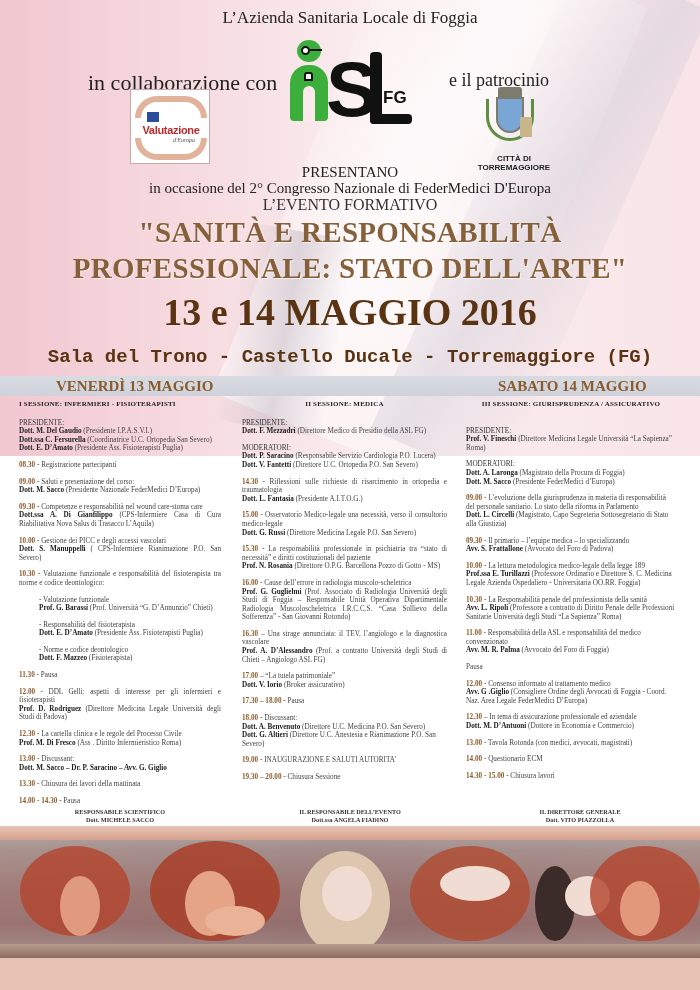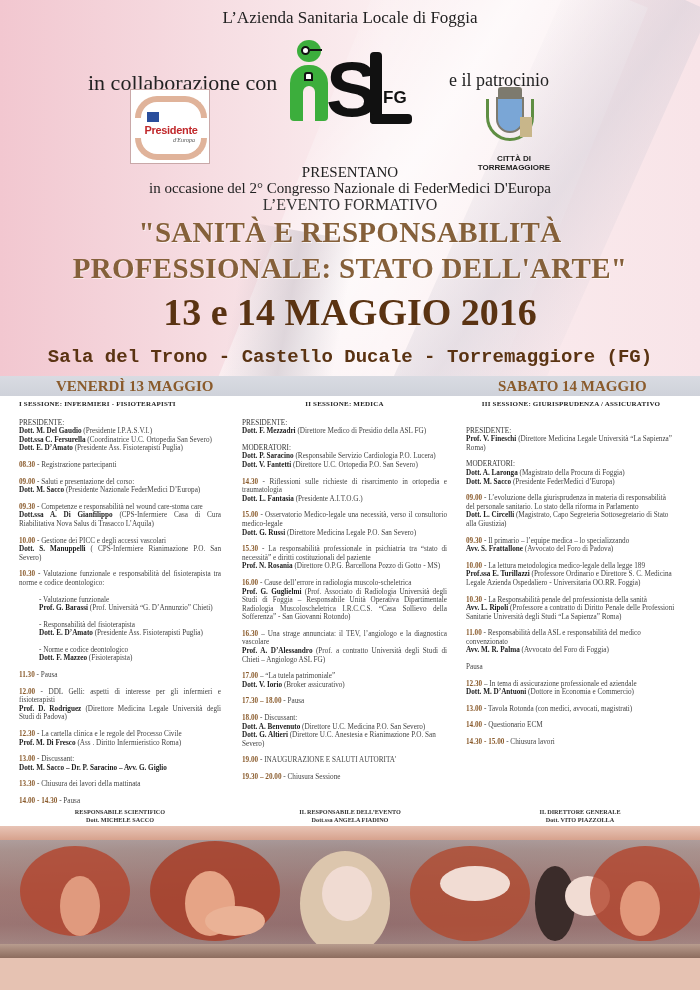--- a/index.html
+++ b/index.html
@@ -4,21 +4,21 @@
 <style>
   * { box-sizing: border-box; margin: 0; padding: 0; }
   html, body { width: 700px; height: 990px; overflow: hidden; }
   body {
     font-family: "Liberation Serif", "DejaVu Serif", serif;
     color: #333;
     position: relative;
     background: #fff;
   }
   .hero {
-    position: absolute; left: 0; top: 0; width: 700px; height: 376px;
+    position: absolute; left: 0; top: 0; width: 700px; height: 456px;
     background: linear-gradient(90deg, #f2c7d0 0%, #f6dde2 30%, #fbeef0 55%, #f8e4e8 100%);
     overflow: hidden;
     padding-left: 29px;
   }
   .hero .swoosh1 {
     position: absolute; left: 300px; top: -60px; width: 260px; height: 520px;
     background: linear-gradient(100deg, rgba(255,255,255,0) 0%, rgba(255,255,255,0.75) 40%, rgba(255,255,255,0) 100%);
     transform: rotate(22deg);
   }
   .hero .swoosh2 {
@@ -123,21 +123,21 @@
   <div class="swoosh3"></div>
 
   <div class="center t-asl">L’Azienda Sanitaria Locale di Foggia</div>
   <div class="t-collab">in collaborazione con</div>
   <div class="t-patro">e il patrocinio</div>
 
   <div class="logo-fm">
     <div class="hand1"></div>
     <div class="hand2"></div>
     <div class="flag"></div>
-    <div class="txt">Presidente</div>
+    <div class="txt">Valutazione</div>
     <div class="sub">d'Europa</div>
   </div>
 
   <div class="logo-asl">
     <div class="asl-body"></div>
     <div class="asl-leg"></div>
     <div class="asl-dot"></div>
     <div class="asl-head">
       <div class="asl-eye"></div>
       <div class="asl-brow"></div>
@@ -227,20 +227,21 @@
     <div class="lbl">MODERATORI:</div>
     <div><span class="nm">Dott. A. Laronga</span><span> (Magistrato della Procura di Foggia)</span></div>
     <div><span class="nm">Dott. M. Sacco</span><span> (Presidente FederMedici d’Europa)</span></div>
   </div>
   <div class="blk"><span class="tm">09.00</span><span> - L’evoluzione della giurisprudenza in materia di responsabilità del personale sanitario. Lo stato della riforma in Parlamento</span><br><span class="nm">Dott. L. Circelli</span><span> (Magistrato, Capo Segreteria Sottosegretario di Stato alla Giustizia)</span></div>
   <div class="blk"><span class="tm">09.30</span><span> -  Il primario – l’equipe medica – lo specializzando</span><br><span class="nm">Avv. S. Frattallone</span><span> (Avvocato del Foro di Padova)</span></div>
   <div class="blk"><span class="tm">10.00</span><span> - La lettura metodologica medico-legale della legge 189</span><br><span class="nm">Prof.ssa E. Turillazzi</span><span> (Professore Ordinario e Direttore S. C. Medicina Legale Azienda Ospedaliero - Universitaria OO.RR. Foggia)</span></div>
   <div class="blk"><span class="tm">10.30</span><span> - La Responsabilità penale del professionista della sanità</span><br><span class="nm">Avv. L. Ripoli</span><span> (Professore a contratto di Diritto Penale delle Professioni Sanitarie Università degli Studi “La Sapienza” Roma)</span></div>
   <div class="blk"><span class="tm">11.00</span><span> - Responsabilità della  ASL  e responsabilità del medico convenzionato</span><br><span class="nm">Avv. M. R. Palma</span><span> (Avvocato del Foro di Foggia)</span></div>
   <div class="blk"><span>Pausa</span></div>
+  <div class="blk"><span class="tm">12.00</span><span> -  Consenso informato al trattamento medico</span><br><span class="nm">Avv. G .Giglio</span><span> (Consigliere Ordine degli Avvocati di Foggia - Coord. Naz. Area Legale FederMedici D’Europa)</span></div>
   <div class="blk"><span class="tm">12.30</span><span> – In tema di assicurazione professionale ed aziendale</span><br><span class="nm">Dott. M. D’Antuoni</span><span> (Dottore in Economia e Commercio)</span></div>
   <div class="blk"><span class="tm">13.00</span><span> - Tavola Rotonda (con medici, avvocati, magistrati)</span></div>
   <div class="blk"><span class="tm">14.00</span><span> - Questionario ECM</span></div>
   <div class="blk"><span class="tm">14.30 - 15.00</span><span> - Chiusura lavori</span></div>
 </div>
 
 <div class="footer-resp fr1">
   <div>RESPONSABILE SCIENTIFICO</div>
   <div>Dott. MICHELE SACCO</div>
 </div>

